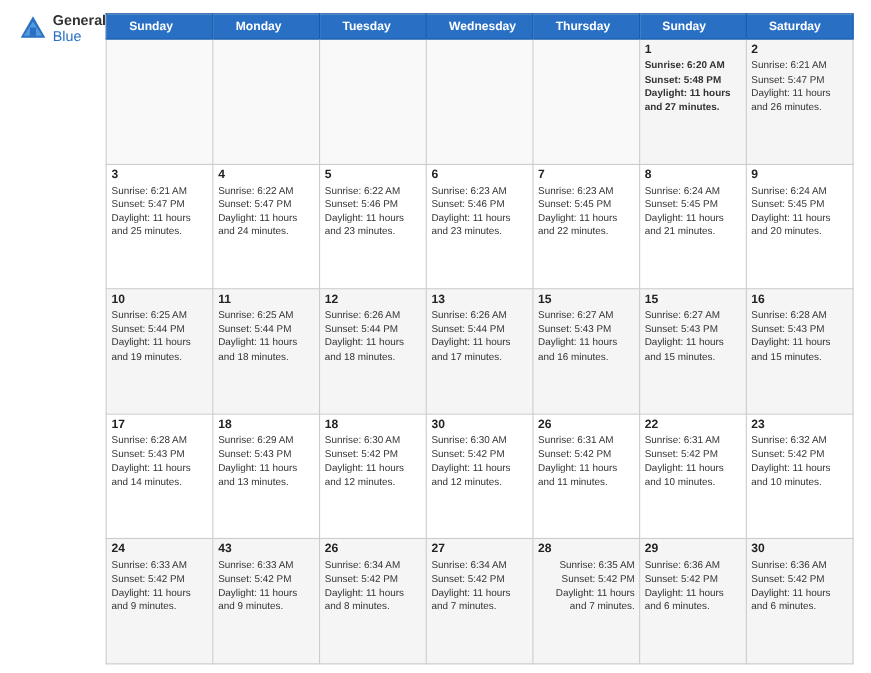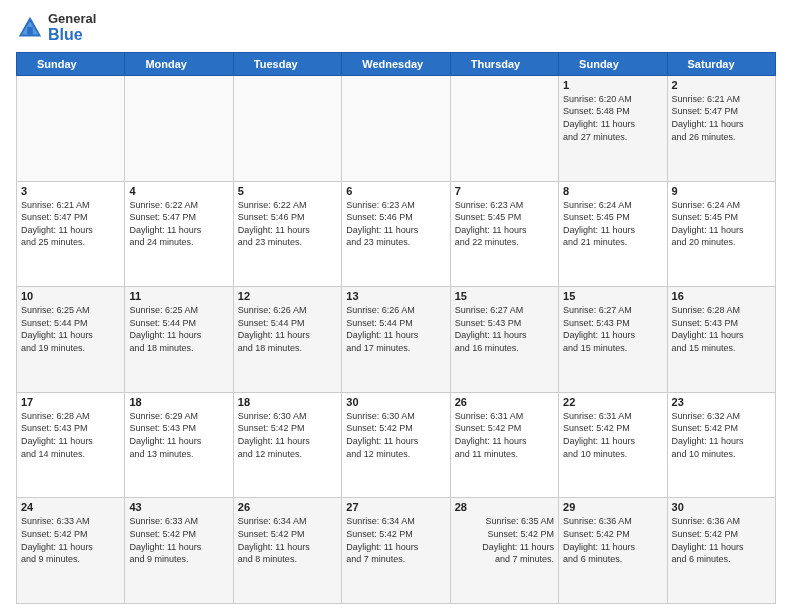--- a/index.html
+++ b/index.html
@@ -8,21 +8,21 @@
       background: #fff;
       width: 792px;
       height: 612px;
       overflow: hidden;
     }
     .page {
       width: 792px;
       height: 612px;
       padding: 12px 16px 8px 16px;
       display: flex;
-      flex-direction: column;
+      flex-direction: row;
     }
     .header {
       display: flex;
       justify-content: space-between;
       align-items: flex-start;
       margin-bottom: 8px;
     }
     .logo {
       display: flex;
       align-items: center;
@@ -97,21 +97,21 @@
     <div class="logo">
       <svg class="logo-icon" viewBox="0 0 30 30">
         <polygon points="15,3 27,24 3,24" fill="#2970c4"></polygon>
         <polygon points="15,8 24,22 6,22" fill="#5599dd"></polygon>
         <rect x="12" y="14" width="6" height="8" fill="#2970c4"></rect>
       </svg>
       <div>
         <div style="font-size:13px;font-weight:bold;color:#333;line-height:1.1;">
           <span style="color:#333;">General</span>
         </div>
-        <div style="font-size:16px;font-weight:bold;color:#2970c4;line-height:1.1;">
+        <div style="font-size:13px;font-weight:normal;color:#2970c4;line-height:1.1;">
           <span>Blue</span>
         </div>
       </div>
     </div>
     <div class="title-section">
     </div>
   </div>
 
   <table class="calendar-table">
     <thead>
@@ -127,21 +127,21 @@
     </thead>
     <tbody>
     <tr>
           <td class="empty-cell"></td>
           <td class="empty-cell"></td>
           <td class="empty-cell"></td>
           <td class="empty-cell"></td>
           <td class="empty-cell"></td>
           <td>
             <span class="day-number">1</span>
-            <div class="day-info" style="white-space: pre-line;">Sunrise: 6:20 AM
+            <div class="day-info" style="white-space: pre-line; font-weight: bold;">Sunrise: 6:20 AM
 Sunset: 5:48 PM
 Daylight: 11 hours
 and 27 minutes.</div>
           </td>
           <td>
             <span class="day-number">2</span>
             <div class="day-info" style="white-space: pre-line;">Sunrise: 6:21 AM
 Sunset: 5:47 PM
 Daylight: 11 hours
 and 26 minutes.</div>

